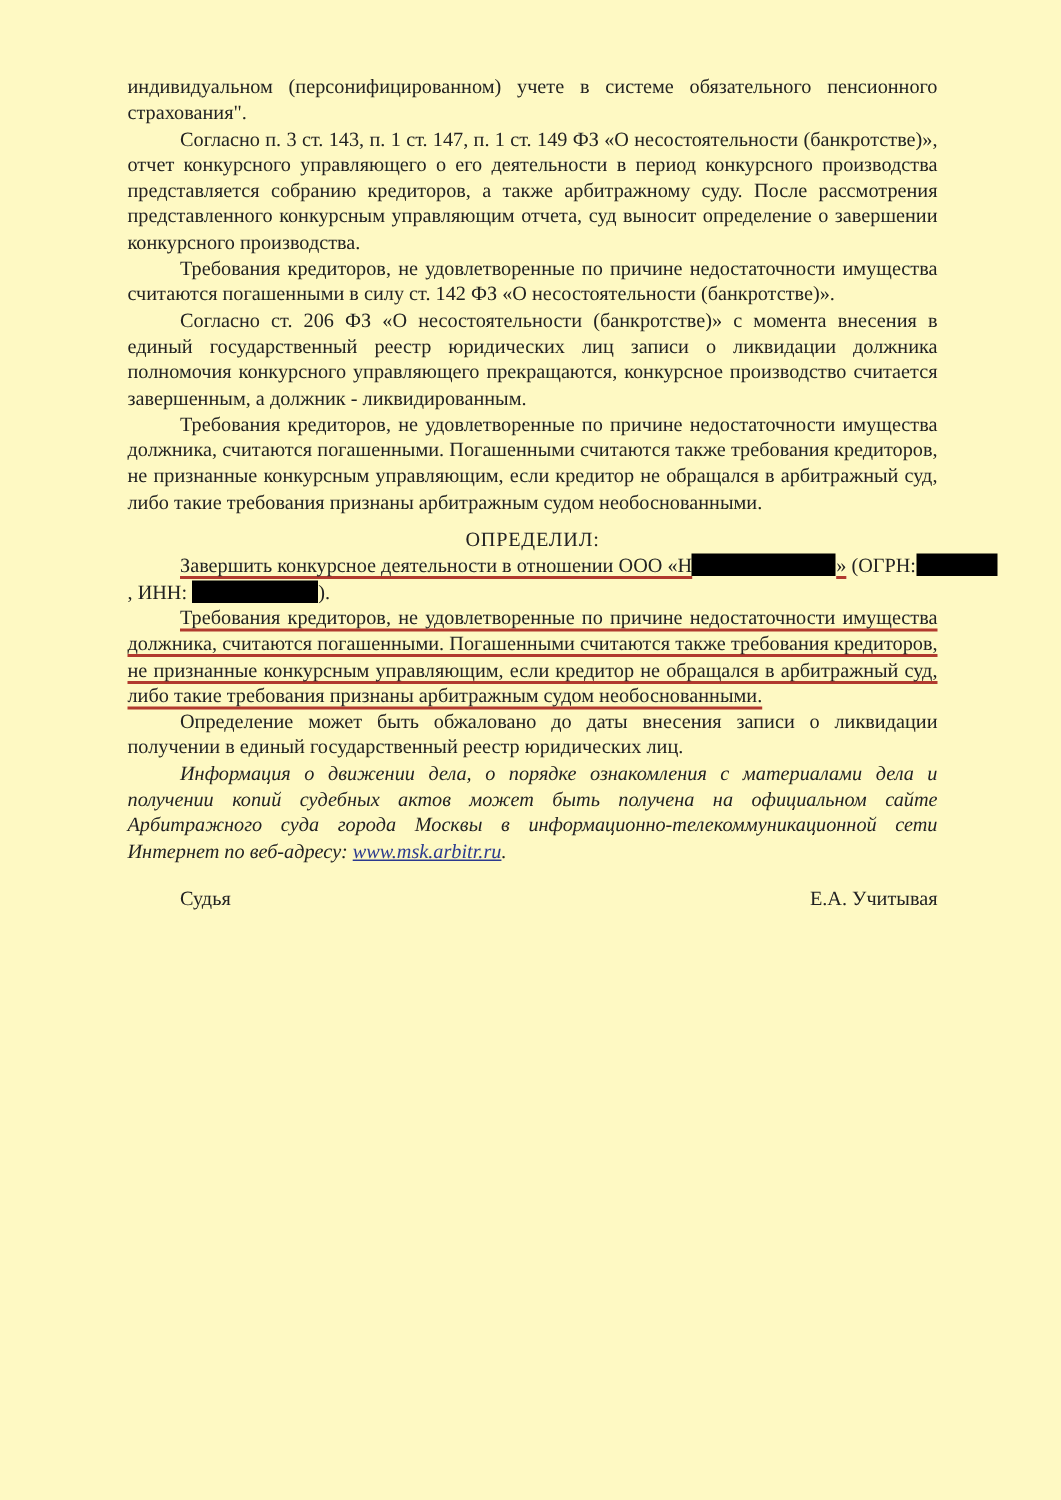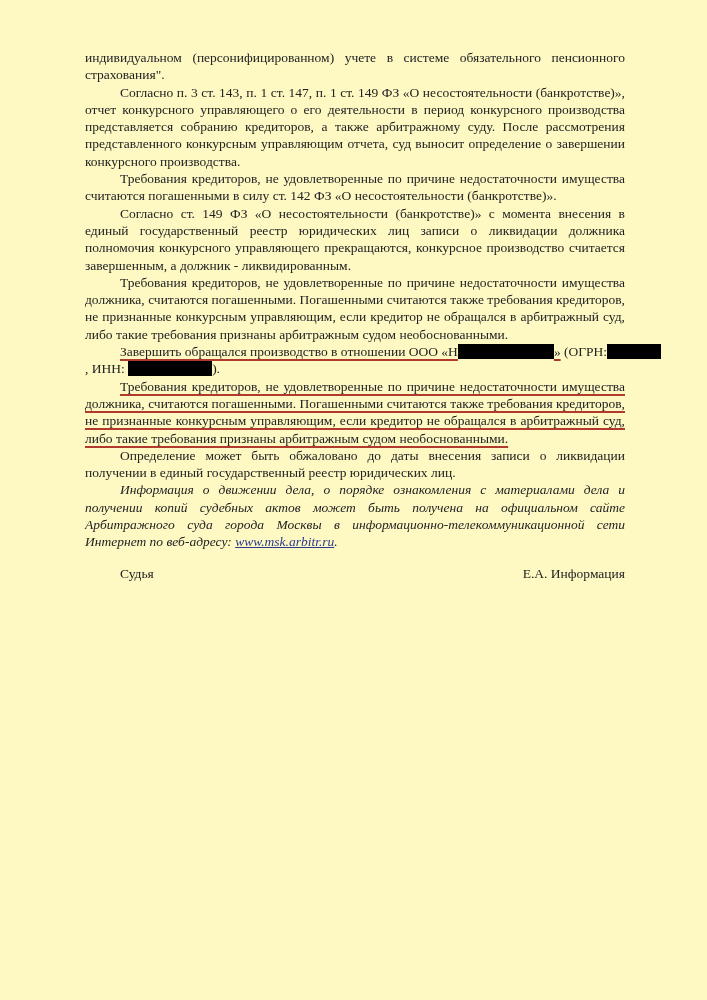--- a/index.html
+++ b/index.html
@@ -82,33 +82,34 @@
 
 <div class="page">
   <div class="content">
 
     <p class="no-indent">индивидуальном (персонифицированном) учете в системе обязательного пенсионного страхования".</p>
 
     <p>Согласно п. 3 ст. 143, п. 1 ст. 147, п. 1 ст. 149 ФЗ «О несостоятельности (банкротстве)», отчет конкурсного управляющего о его деятельности в период конкурсного производства представляется собранию кредиторов, а также арбитражному суду. После рассмотрения представленного конкурсным управляющим отчета, суд выносит определение о завершении конкурсного производства.</p>
 
     <p>Требования кредиторов, не удовлетворенные по причине недостаточности имущества считаются погашенными в силу ст. 142 ФЗ «О несостоятельности (банкротстве)».</p>
 
-    <p>Согласно ст. 149 ФЗ «О несостоятельности (банкротстве)» с момента внесения в единый государственный реестр юридических лиц записи о ликвидации должника полномочия конкурсного управляющего прекращаются, конкурсное производство считается завершенным, а должник - ликвидированным.</p>
+    <p>Согласно ст. 206 ФЗ «О несостоятельности (банкротстве)» с момента внесения в единый государственный реестр юридических лиц записи о ликвидации должника полномочия конкурсного управляющего прекращаются, конкурсное производство считается завершенным, а должник - ликвидированным.</p>
 
     <p>Требования кредиторов, не удовлетворенные по причине недостаточности имущества должника, считаются погашенными. Погашенными считаются также требования кредиторов, не признанные конкурсным управляющим, если кредитор не обращался в арбитражный суд, либо такие требования признаны арбитражным судом необоснованными.</p>
 
 
+    <p class="heading">ОПРЕДЕЛИЛ:</p>
 
-    <p><span class="underline-red"><span>Завершить обращался производство в отношении ООО «Н</span><span class="redact redact-company"></span><span>»</span></span><span> (ОГРН: </span><span class="redact redact-ogrn"></span><span>, ИНН: </span><span class="redact redact-inn"></span><span>).</span></p>
+    <p><span class="underline-red"><span>Завершить конкурсное деятельности в отношении ООО «Н</span><span class="redact redact-company"></span><span>»</span></span><span> (ОГРН: </span><span class="redact redact-ogrn"></span><span>, ИНН: </span><span class="redact redact-inn"></span><span>).</span></p>
 
     <p class="underline-red">Требования кредиторов, не удовлетворенные по причине недостаточности имущества должника, считаются погашенными. Погашенными считаются также требования кредиторов, не признанные конкурсным управляющим, если кредитор не обращался в арбитражный суд, либо такие требования признаны арбитражным судом необоснованными.</p>
 
     <p>Определение может быть обжаловано до даты внесения записи о ликвидации получении в единый государственный реестр юридических лиц.</p>
 
     <p class="italic"><span>Информация о движении дела, о порядке ознакомления с материалами дела и получении копий судебных актов может быть получена на официальном сайте Арбитражного суда города Москвы в информационно-телекоммуникационной сети Интернет по веб-адресу: </span><span class="link">www.msk.arbitr.ru</span><span>.</span></p>
 
     <div class="sig-row">
       <span>Судья</span>
-      <span>Е.А. Информация</span>
+      <span>Е.А. Учитывая</span>
     </div>
 
   </div>
 </div>
 
 </body></html>

